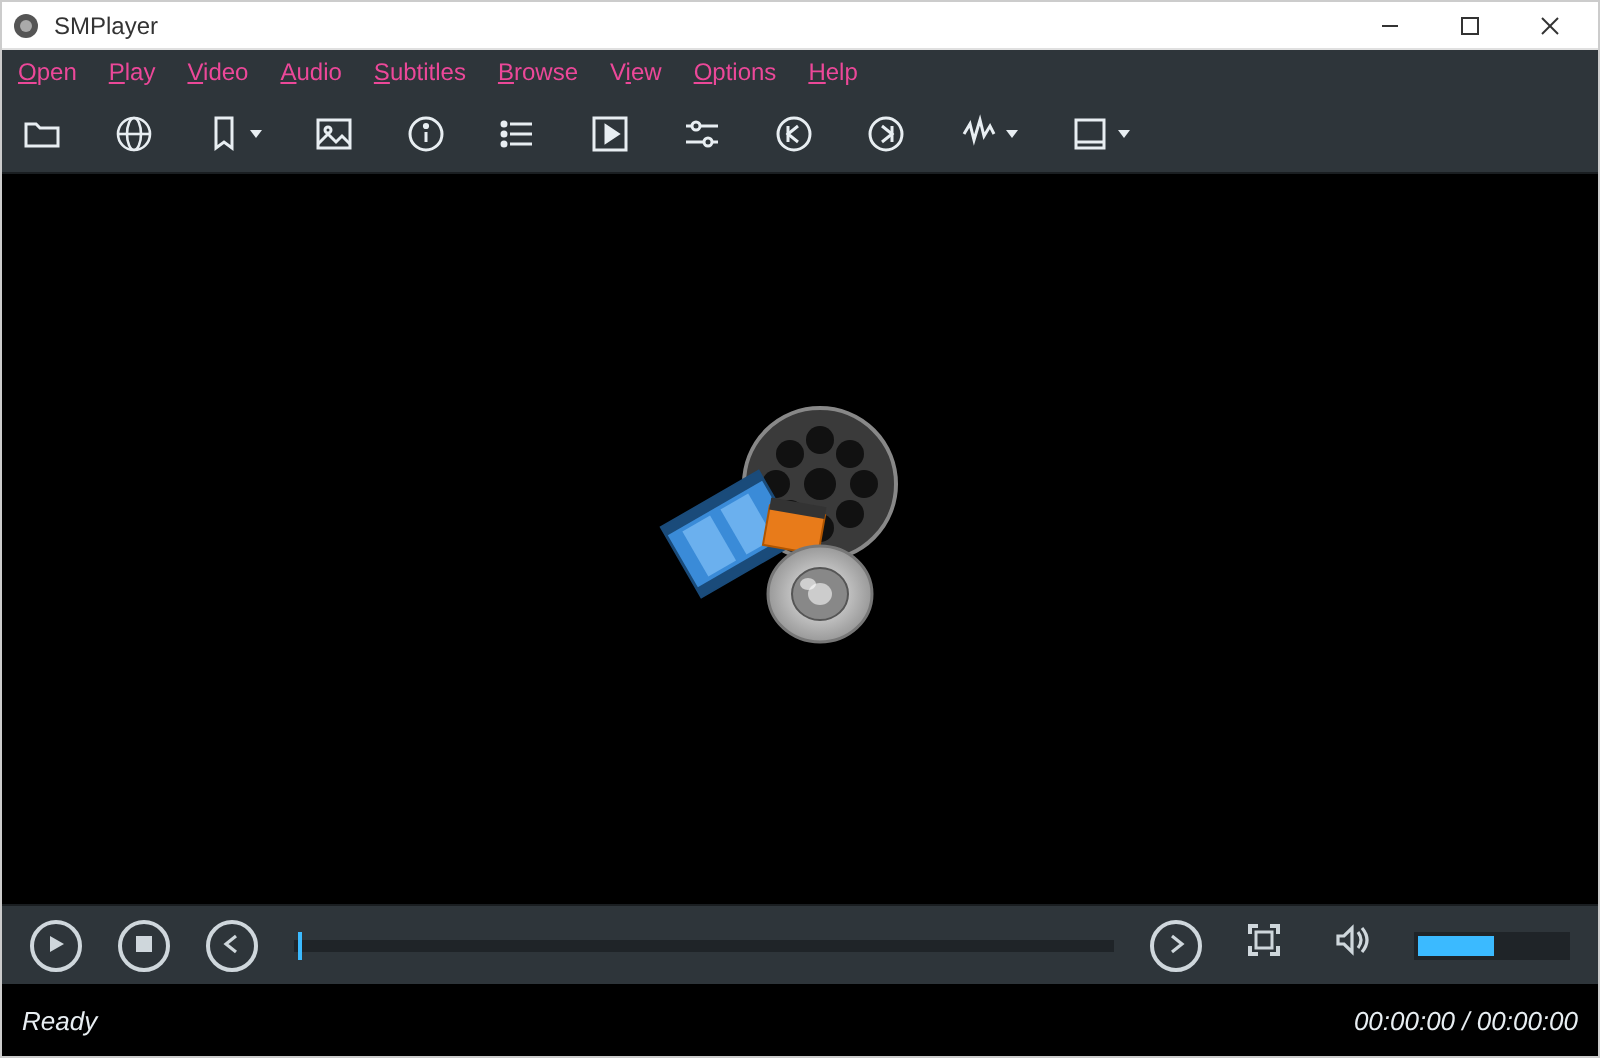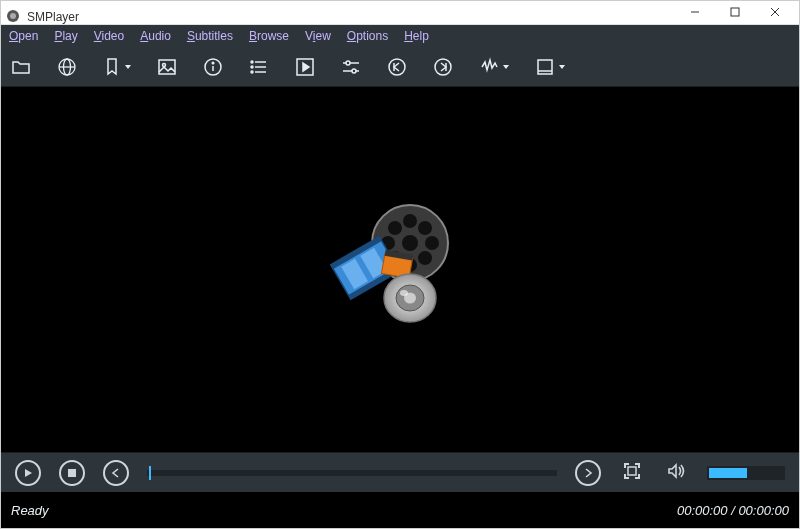--- a/index.html
+++ b/index.html
@@ -11,21 +11,21 @@
     overflow: hidden;
     display: flex;
     flex-direction: column;
     border: 1px solid #ccc;
   }
   
   .titlebar {
     height: 24px;
     background: #fff;
     display: flex;
-    align-items: flex-end;
+    align-items: center;
     padding: 0 4px;
     font-size: 12px;
     color: #333;
     border-bottom: 1px solid #e0e0e0;
   }
   .titlebar .app-icon {
     width: 16px; height: 16px;
     margin-right: 6px;
     display: flex; align-items: center; justify-content: center;
   }
@@ -37,21 +37,21 @@
   }
   
   .menubar {
     background: #2e353a;
     height: 22px;
     display: flex;
     align-items: center;
     padding: 0 8px;
     gap: 16px;
     font-size: 12px;
-    color: #c4b5fd;
+    color: #ec4899;
   }
   .menubar .menu-item {
     cursor: default;
   }
   .menubar .menu-item u { text-decoration: underline; }
   
   .toolbar {
     background: #2e353a;
     height: 40px;
     display: flex;

